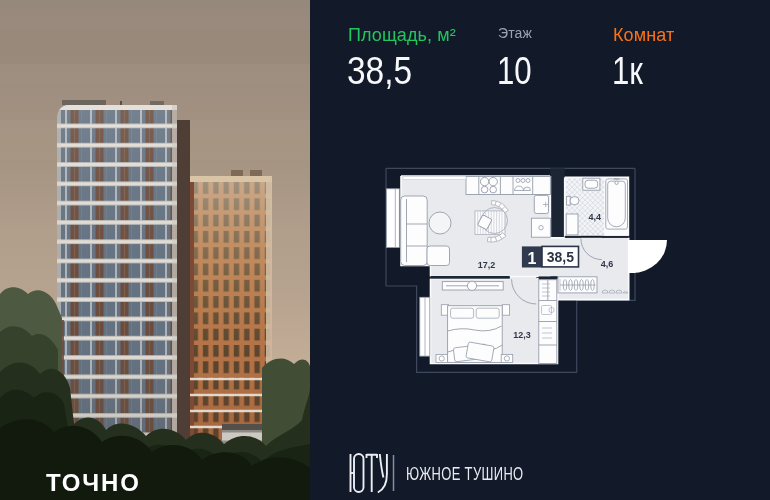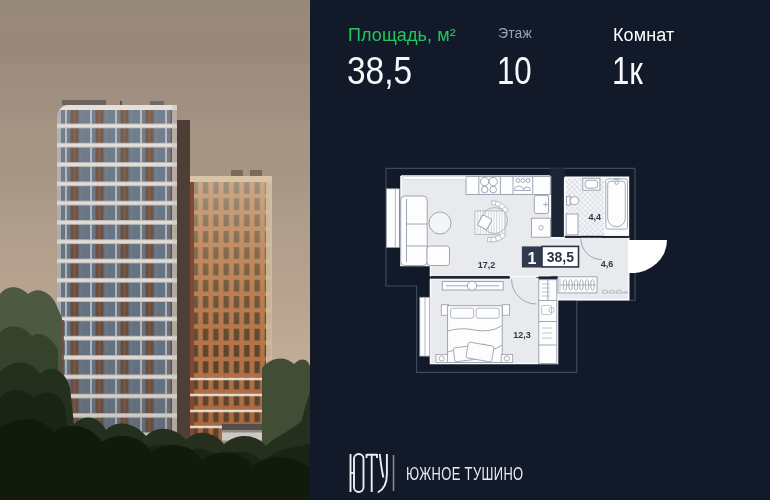--- a/index.html
+++ b/index.html
@@ -103,31 +103,32 @@
 
     <rect x="280" y="376" width="30" height="40" fill="#7f7c72"></rect>
     <path d="M262,368 C272,356 286,356 294,364 C302,356 308,360 310,366 L310,500 L262,500 Z" fill="#414e35"></path>
 
     <path d="M0,372 C14,358 30,360 40,374 C52,362 66,372 70,388 L74,424 C86,412 100,418 106,430 C118,418 136,424 146,436 C158,424 176,428 186,440 C198,428 214,432 224,444 C238,432 256,434 266,446 C278,434 294,430 302,420 C306,402 310,396 310,386 L310,500 L0,500 Z" fill="#242f1d"></path>
     <path d="M0,398 C10,386 24,388 34,398 C44,388 58,392 64,404 L70,440 C82,428 96,434 102,446 C114,434 132,440 142,452 C154,440 172,444 182,456 C194,444 210,448 220,460 C234,448 252,450 262,462 C274,450 290,448 310,444 L310,500 L0,500 Z" fill="#1a2414"></path>
     <path d="M0,428 C20,414 42,418 54,432 C70,420 92,426 102,442 C118,430 142,436 152,452 C168,440 192,444 202,460 C218,448 242,450 252,466 C268,454 292,454 310,468 L310,500 L0,500 Z" fill="#121a0d"></path>
   </svg>
   
   
+  <div class="abs" style="left:46px;top:469px;color:#ffffff;font-size:24px;font-weight:bold;letter-spacing:1.8px;">ТОЧНО</div>
 </div>
 
 <div class="abs" id="panel" style="left:310px;top:0;width:460px;height:500px;background:#121A2A;"></div>
 
 <div class="abs" style="left:348px;top:25px;color:#22c55e;font-size:18px;letter-spacing:.1px;">Площадь, м²</div>
 <div class="abs" style="left:347px;top:50px;color:#f7f8fa;font-size:38px;transform:scaleX(.88);transform-origin:0 0;">38,5</div>
 
 <div class="abs" style="left:498px;top:25px;color:#9aa2b3;font-size:14px;letter-spacing:.1px;">Этаж</div>
 <div class="abs" style="left:497px;top:50px;color:#f7f8fa;font-size:38px;transform:scaleX(.82);transform-origin:0 0;">10</div>
 
-<div class="abs" style="left:613px;top:25px;color:#ffffff;font-size:18px;letter-spacing:.1px;">Комнат</div>
+<div class="abs" style="left:613px;top:25px;color:#f97316;font-size:18px;letter-spacing:.1px;">Комнат</div>
 <div class="abs" style="left:612px;top:50px;color:#f7f8fa;font-size:38px;transform:scaleX(.82);transform-origin:0 0;">1к</div>
 
 <svg class="abs" style="left:0;top:0;" width="770" height="500" viewBox="0 0 770 500" xmlns="http://www.w3.org/2000/svg">
   <defs>
     <pattern id="hatch" width="5.2" height="5.2" patternUnits="userSpaceOnUse">
       <rect width="5.2" height="5.2" fill="#f3f4f7"></rect>
       <path d="M-1.3,1.3 L1.3,-1.3 M-1.3,6.5 L6.5,-1.3 M3.9,6.5 L6.5,3.9" stroke="#ccd1da" stroke-width=".6" fill="none"></path>
       <path d="M3.9,-1.3 L6.5,1.3 M-1.3,-1.3 L6.5,6.5 M-1.3,3.9 L1.3,6.5" stroke="#ccd1da" stroke-width=".6" fill="none"></path>
     </pattern>
   </defs>

